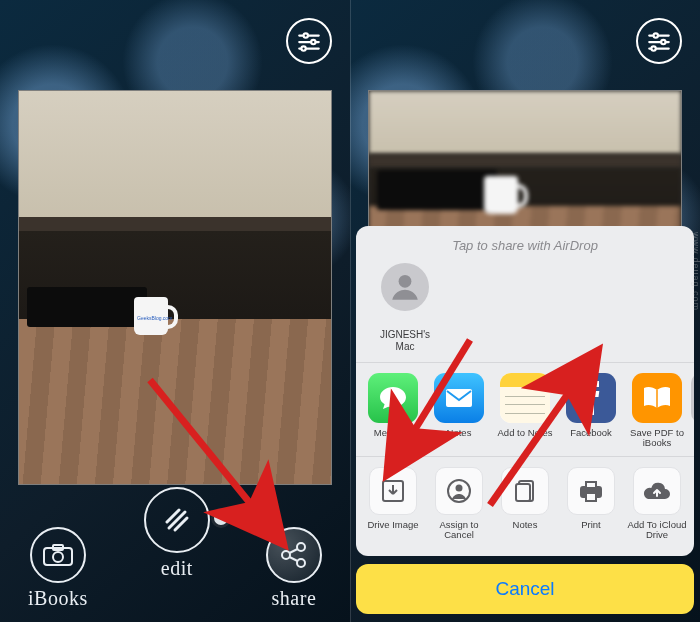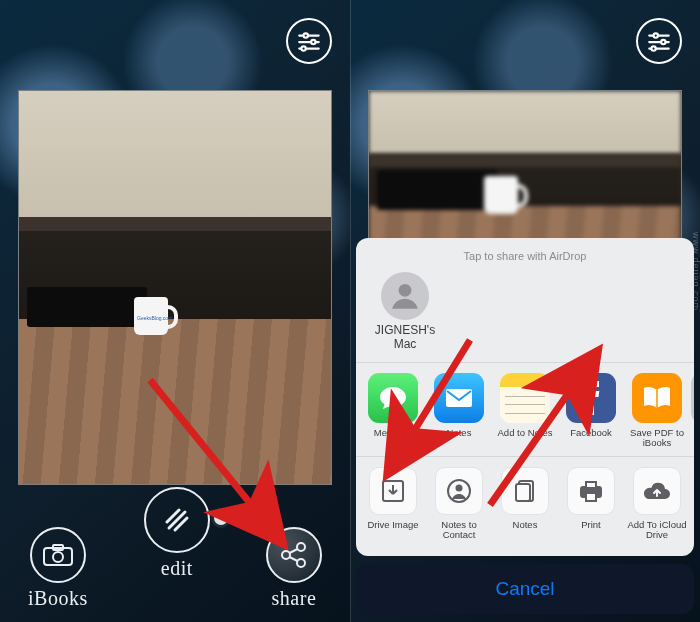--- a/index.html
+++ b/index.html
@@ -63,35 +63,35 @@
 
   
   .sheet {
     position:absolute; left:6px; right:6px; bottom:8px;
     display:flex; flex-direction:column; gap:8px;
   }
   .sheet-main {
     background:#ecedef; border-radius:12px; padding:10px 0 8px;
     display:flex; flex-direction:column;
   }
-  .airdrop-title { text-align:center; color:#8a8a8e; font-size:11px; padding:2px 0 6px; }
+  .airdrop-title { text-align:center; color:#8a8a8e; font-size:13px; padding:2px 0 6px;font-style:italic; }
   .airdrop-row { display:flex; padding:4px 14px 10px; border-bottom:1px solid #d6d7da; }
   .airdrop-item { display:flex; flex-direction:column; align-items:center; width:70px; cursor:pointer; }
   .avatar { width:48px; height:48px; border-radius:50%; background:#c9c9cd; display:flex; align-items:center; justify-content:center; }
-  .airdrop-item .lbl { font-size:12px; color:#3b3b3d; text-align:center; margin-top:4px; line-height:1.15; }
+  .airdrop-item .lbl { font-size:10px; color:#3b3b3d; text-align:center; margin-top:18px; line-height:1.15; }
 
   .app-row, .action-row { display:flex; padding:10px 4px 6px; gap:0; overflow:hidden; align-items:flex-start; }
   .app-row { border-bottom:1px solid #d6d7da; }
   .app-item, .action-item { display:flex; flex-direction:column; align-items:center; width:66px; flex:0 0 66px; cursor:pointer; }
   .app-item .icon-sq { width:50px; height:50px; border-radius:11px; display:flex; align-items:center; justify-content:center; }
   .action-item .icon-sq { width:48px; height:48px; border-radius:10px; background:#fafafb; border:1px solid #e2e3e6; display:flex; align-items:center; justify-content:center; }
   .app-item .lbl, .action-item .lbl { font-size:9.5px; color:#3b3b3d; text-align:center; margin-top:5px; line-height:1.1; min-height:22px; }
 
   .cancel-btn {
-    background:#0f172a; border-radius:12px; text-align:center;
+    background:#fde047; border-radius:12px; text-align:center;
     padding:14px 0; color:#0a7aff; font-size:19px; font-weight:500; cursor:pointer;
   }
 
   
   .arrow { position:absolute; pointer-events:none; }
   .arrow svg { overflow:visible; }
 
   .watermark { position:absolute; top:50%; right:4px; transform:rotate(90deg) translateY(-50%); transform-origin:right top; font-size:9px; color:rgba(200,200,200,0.35); letter-spacing:1px; }
 </style>
 </head>
@@ -293,21 +293,21 @@
           <div class="action-item">
             <div class="icon-sq">
                 <svg width="26" height="26" viewBox="0 0 26 26">
                   <g fill="#5f5f63">
                     <circle cx="13" cy="13" r="11" fill="none" stroke="#5f5f63" stroke-width="2"></circle>
                     <circle cx="13" cy="10" r="3.5"></circle>
                     <path d="M6 21c1.5-4 5-5 7-5s5.5 1 7 5" fill="#5f5f63"></path>
                   </g>
                 </svg>
               </div>
-            <div class="lbl">Notes to Contact</div>
+            <div class="lbl">Assign to Cancel</div>
           </div>
           <div class="action-item">
             <div class="icon-sq">
                 <svg width="24" height="26" viewBox="0 0 24 26">
                   <g fill="none" stroke="#5f5f63" stroke-width="2">
                     <rect x="6" y="3" width="14" height="20" rx="2"></rect>
                     <rect x="3" y="6" width="14" height="17" rx="2" fill="#fafafb"></rect>
                   </g>
                 </svg>
               </div>

